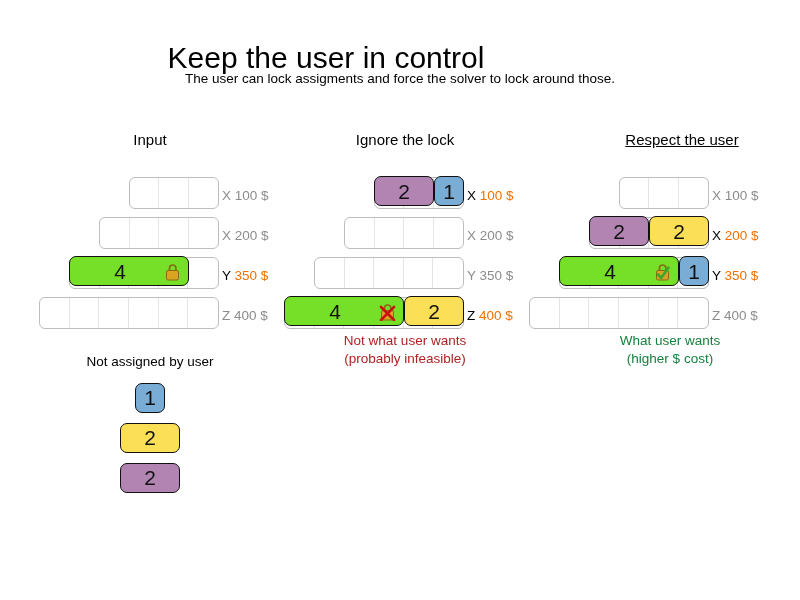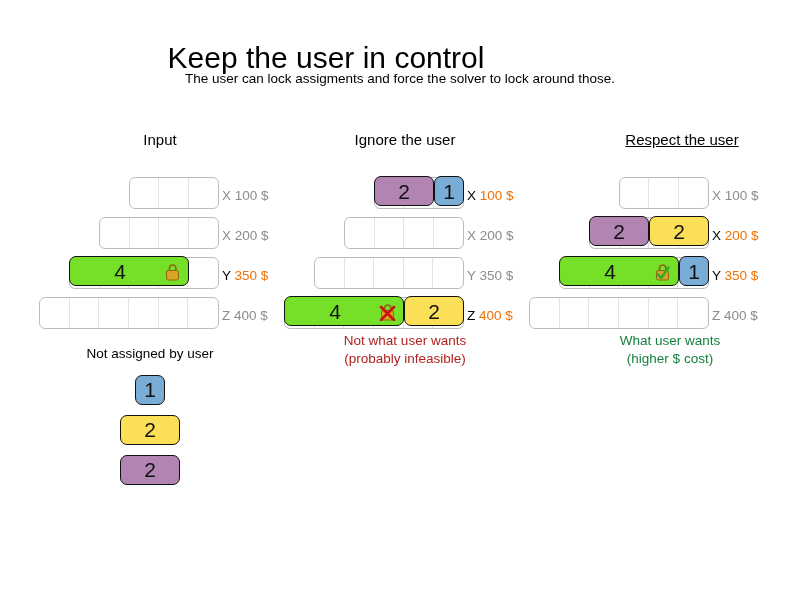--- a/index.html
+++ b/index.html
@@ -51,21 +51,21 @@
 
   .column-title {
     position: absolute;
     top: 0;
     width: 100%;
     text-align: center;
     font-size: 15px;
     line-height: 20px;
     color: #000;
   }
-  .col-input .column-title   { left: 10px; width: 260px; }
+  .col-input .column-title   { left: 0; width: 260px; }
   .col-ignore .column-title  { left: 0; width: 240px; }
   .col-respect .column-title { left: 12px; width: 240px; text-decoration: underline; }
 
   
   .rows {
     position: absolute;
     top: 43px;
     left: 0;
     width: 100%;
   }
@@ -168,20 +168,21 @@
     position: absolute;
     top: 345px;
     left: 20px;
     width: 260px;
   }
   #unassigned .pool-title {
     text-align: center;
     font-size: 13.5px;
     line-height: 18px;
     color: #000;
+    margin-top: 8px;
   }
   .pool-list {
     margin-top: 12px;
     display: flex;
     flex-direction: column;
     align-items: center;
     gap: 10px;
   }
   .pool-chip {
     position: relative;
@@ -247,21 +248,21 @@
           <div class="slot"></div>
           <div class="slot"></div>
           <div class="slot"></div>
         </div>
         <div class="row-label"><span class="lbl-name">Z </span><span class="lbl-cost">400 $</span></div>
       </div>
     </div>
 </div>
 
 <div class="column col-ignore" id="col-ignore">
-  <div class="column-title">Ignore the user</div>
+  <div class="column-title">Ignore the lock</div>
   <div class="rows">
       <div class="row active">
         <div class="bar" style="width: 90px;">
           <div class="slot"></div>
           <div class="slot"></div>
           <div class="slot"></div>
         </div>
         <div class="chip chip-purple" style="width: 60px; right: 121px;">
           <span class="chip-value">2</span>
         </div>

